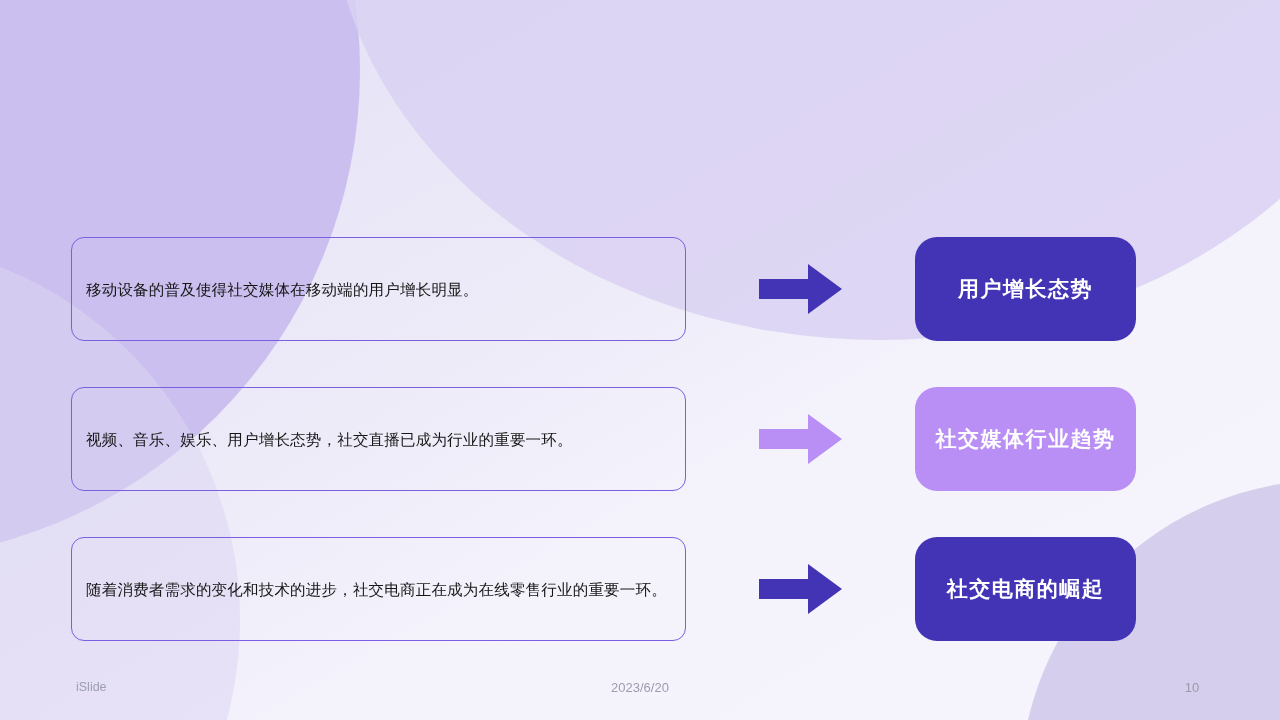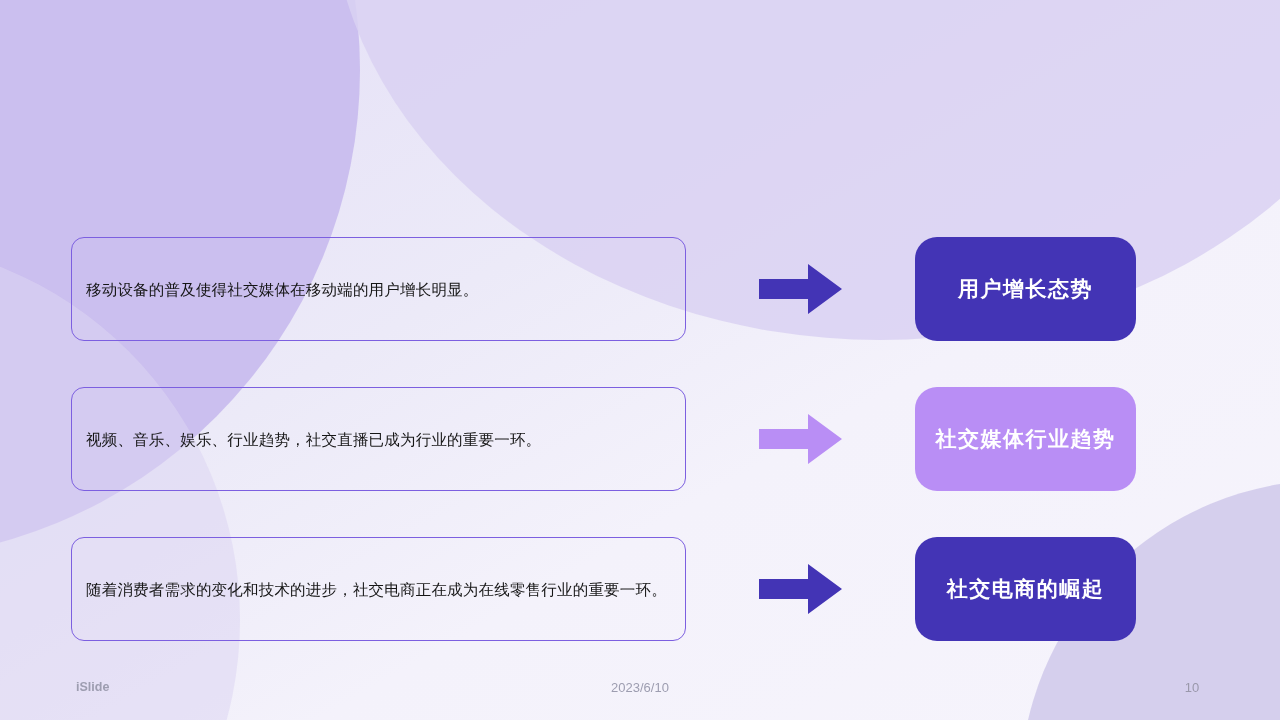--- a/index.html
+++ b/index.html
@@ -133,21 +133,20 @@
     letter-spacing: 1.5px;
   }
 
   
   .footer-left {
     position: absolute;
     left: 76px;
     top: 680px;
     font-size: 12.5px;
     color: #9d9db0;
-    font-weight: bold;
   }
 
   .footer-center {
     position: absolute;
     left: 0;
     top: 680px;
     width: 1280px;
     text-align: center;
     font-size: 13px;
     color: #9d9db0;
@@ -183,21 +182,21 @@
         <polygon points="0,16 49,16 49,1 83,26 49,51 49,36 0,36" fill="#4334b5"></polygon>
       </svg>
     </div>
     <div class="result-card" style="background:#4334b5">
       <span class="result-label">用户增长态势</span>
     </div>
   </div>
 
   <div class="row row-2">
     <div class="desc-box">
-      <span class="desc-text">视频、音乐、娱乐、行业趋势，社交直播已成为行业的重要一环。</span>
+      <span class="desc-text">视频、音乐、娱乐、用户增长态势，社交直播已成为行业的重要一环。</span>
     </div>
     <div class="arrow">
       <svg viewBox="0 0 83 52" xmlns="http://www.w3.org/2000/svg">
         <polygon points="0,16 49,16 49,1 83,26 49,51 49,36 0,36" fill="#b98ef5"></polygon>
       </svg>
     </div>
     <div class="result-card" style="background:#b98ef5">
       <span class="result-label">社交媒体行业趋势</span>
     </div>
   </div>
@@ -210,16 +209,16 @@
       <svg viewBox="0 0 83 52" xmlns="http://www.w3.org/2000/svg">
         <polygon points="0,16 49,16 49,1 83,26 49,51 49,36 0,36" fill="#4334b5"></polygon>
       </svg>
     </div>
     <div class="result-card" style="background:#4334b5">
       <span class="result-label">社交电商的崛起</span>
     </div>
   </div>
 
   <div class="footer-left">iSlide</div>
-  <div class="footer-center">2023/6/10</div>
+  <div class="footer-center">2023/6/20</div>
   <div class="footer-right">10</div>
 
 </div>
 
 </body></html>

